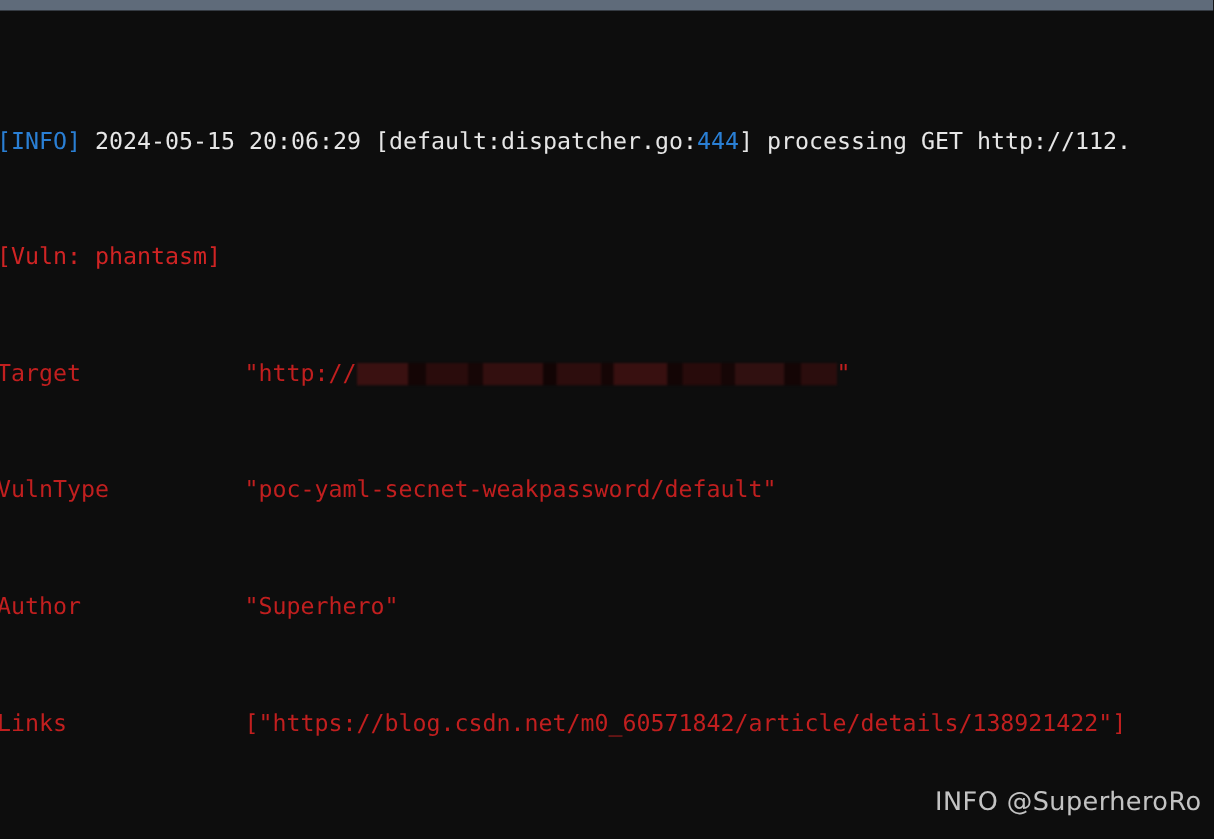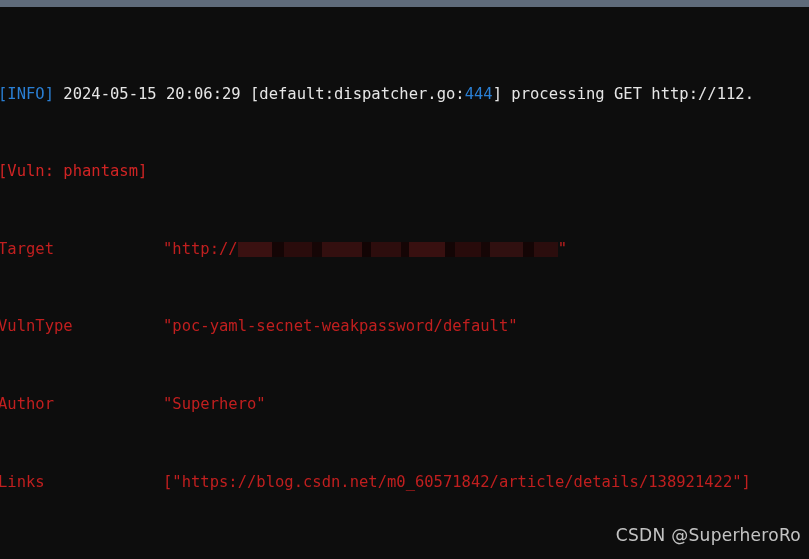--- a/index.html
+++ b/index.html
@@ -146,15 +146,15 @@
     
 
     
 
     
 
     
 
   </div>
 
-  <div id="watermark">CSDN @SuperheroRo</div>
+  <div id="watermark">INFO @SuperheroRo</div>
 
 </div>
 
 </body></html>

